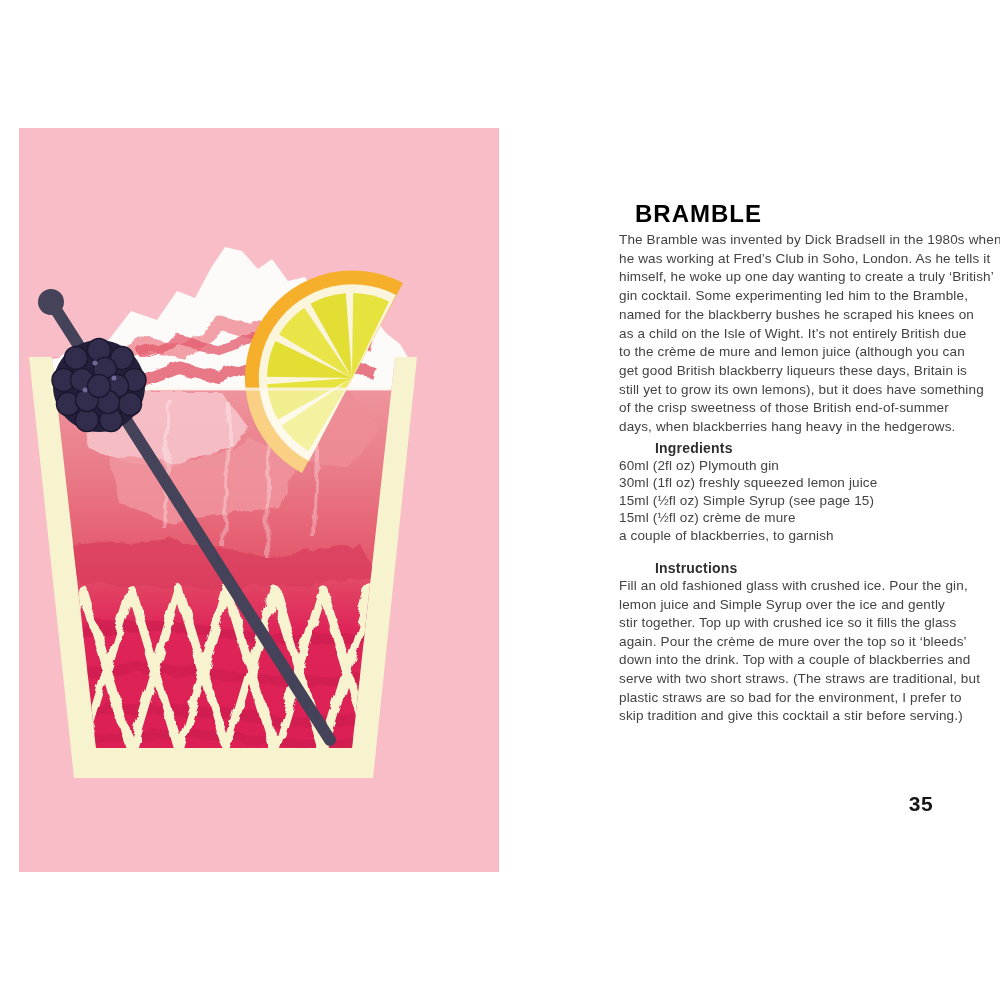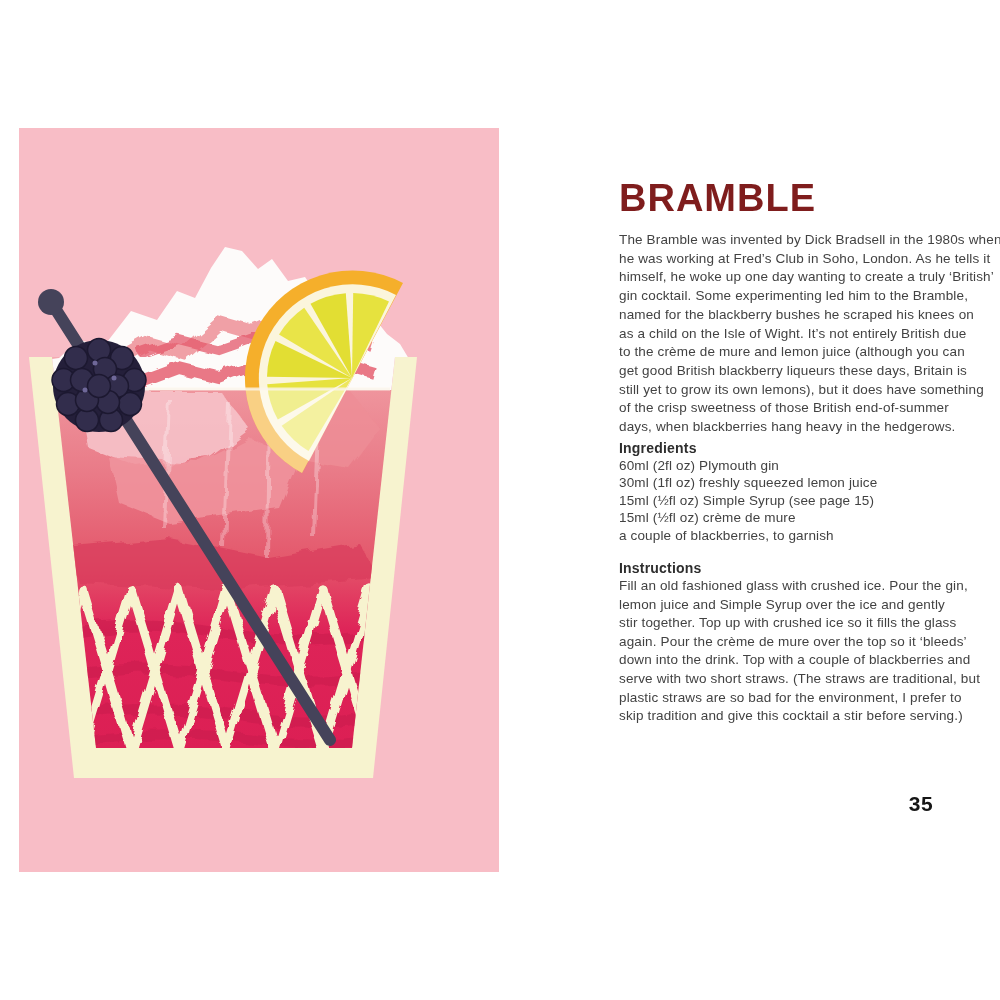--- a/index.html
+++ b/index.html
@@ -1,24 +1,24 @@
 <!DOCTYPE html>
 <html><head>
 <meta charset="utf-8">
 <style>
   html,body{margin:0;padding:0;background:#ffffff;width:1000px;height:1000px;overflow:hidden;
     font-family:"Liberation Sans","DejaVu Sans",sans-serif;}
   .page{position:relative;width:1000px;height:1000px;background:#ffffff;}
   .illustration{position:absolute;left:19px;top:128px;width:480px;height:744px;background:#F8BDC6;}
-  .recipe-title{position:absolute;left:619px;top:182px;margin:0;font-size:38px;line-height:32px;
-    font-weight:800;letter-spacing:1px;color:#7f1d1d;}
+  .recipe-title{position:absolute;left:619px;top:182px;margin:16px;font-size:24px;line-height:32px;
+    font-weight:800;letter-spacing:1px;color:#000000;}
   .body-text{position:absolute;left:619px;width:392px;margin:0;white-space:pre-line;
     font-size:13.5px;line-height:18.7px;letter-spacing:0.15px;color:#424242;}
   .desc{top:231px;}
-  .section-heading{position:absolute;left:619px;margin:0;font-size:14px;line-height:18px;
+  .section-heading{position:absolute;left:655px;margin:0;font-size:14px;line-height:18px;
     font-weight:bold;color:#2e2e2e;letter-spacing:0.2px;}
   .ing-h{top:439px;}
   .ing-list{position:absolute;left:619px;top:457px;width:392px;font-size:13.5px;line-height:17.4px;
     letter-spacing:0.15px;color:#424242;}
   .ins-h{top:559px;}
   .ins-text{top:577px;line-height:18.6px;}
   .page-number{position:absolute;left:880px;top:792px;width:82px;text-align:center;
     font-size:21px;line-height:24px;font-weight:800;color:#161616;letter-spacing:0.5px;}
 </style>
 </head>

